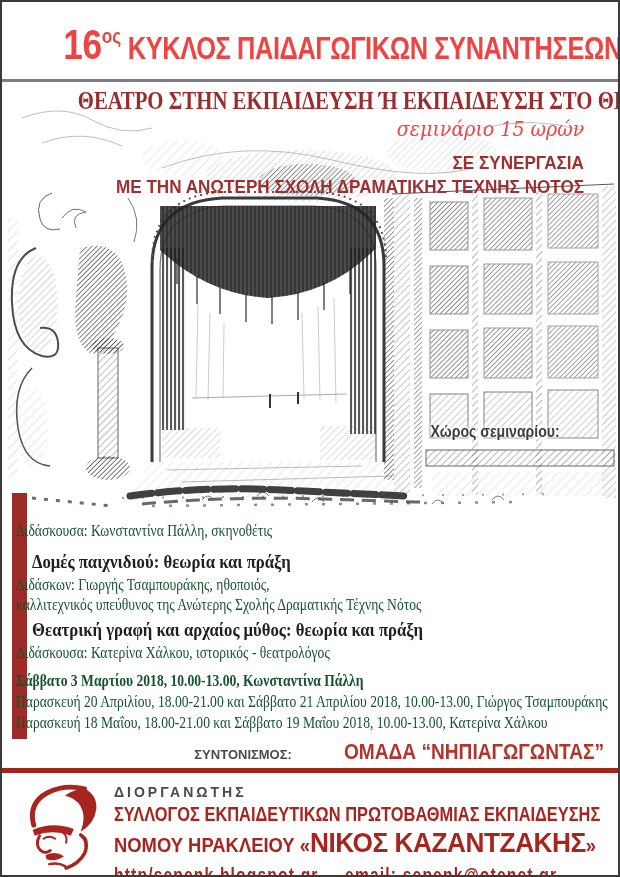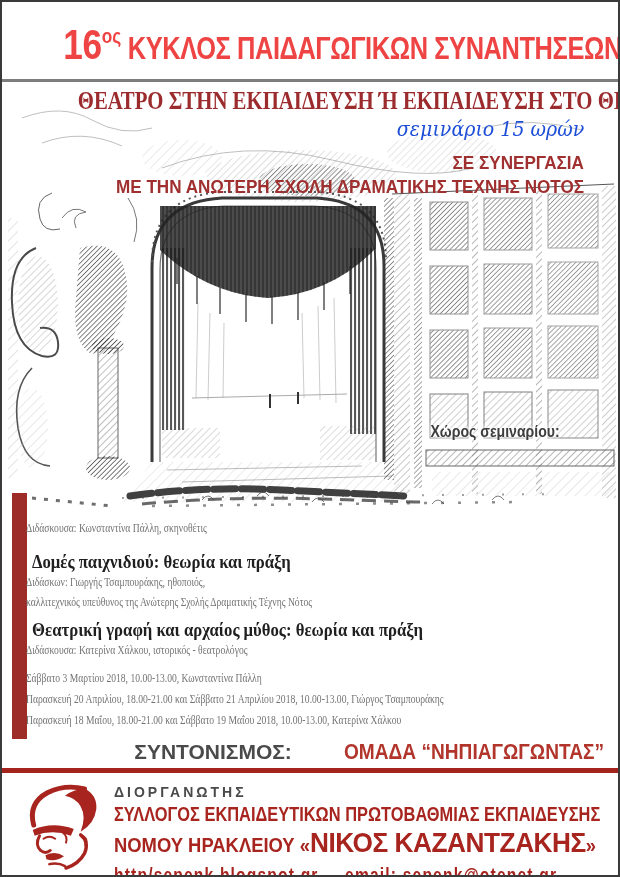--- a/index.html
+++ b/index.html
@@ -17,21 +17,21 @@
 
   
   #title-line{top:18px;left:0;width:616px;text-align:center;color:#ef4444;font-weight:bold;}
   #title-inner{display:inline-block;transform:scaleX(.82);transform-origin:50% 50%;letter-spacing:-.5px;white-space:nowrap;}
   #title-num{font-size:43px;}
   #title-sup{font-size:21px;position:relative;top:-16px;letter-spacing:0;}
   #title-rest{font-size:31px;}
   #rule-gray{top:77px;left:0;width:616px;height:3px;background:#7d7d7d;}
   #subtitle{top:84px;left:0;width:616px;text-align:center;color:#9c2b2e;}
   #subtitle span{display:inline-block;transform:scaleX(.8);transform-origin:50% 50%;font-family:"Liberation Serif",serif;font-weight:bold;font-size:26px;white-space:nowrap;}
-  #duration{top:115px;right:34px;text-align:right;color:#1d4ed8;font-family:"DejaVu Serif",serif;font-style:italic;font-size:20px;}
+  #duration{top:115px;right:34px;text-align:right;color:#ef4444;font-family:"DejaVu Serif",serif;font-style:italic;font-size:20px;}
   #duration span{display:inline-block;transform:scaleX(.95);transform-origin:100% 50%;white-space:nowrap;}
   #collab-line1,#collab-line2{right:34px;text-align:right;color:#a03030;font-weight:bold;font-size:19px;}
   #collab-line1{top:150px;}
   #collab-line2{top:174px;}
   #collab-line1 span,#collab-line2 span{display:inline-block;transform:scaleX(.9);transform-origin:100% 50%;white-space:nowrap;}
 
   
   #sketch{top:96px;left:0;width:616px;height:412px;}
 
   
@@ -39,31 +39,31 @@
          text-shadow:0 0 5px #fff,0 0 8px #fff,0 0 3px #fff;}
   #venue-label{font-size:16px;display:block;}
   #venue-label span{display:inline-block;transform:scaleX(.88);transform-origin:100% 50%;white-space:nowrap;}
   #venue-name{font-size:23.5px;display:block;margin-top:1px;}
   #venue-name span{display:inline-block;transform:scaleX(.9);transform-origin:100% 50%;white-space:nowrap;}
 
   
   #red-bar{left:10px;top:491px;width:15px;height:246px;background:#9d2b28;}
   .wt{left:30px;color:#1f1f1f;font-family:"Liberation Serif",serif;font-weight:bold;font-size:19px;}
   .wt span{display:inline-block;transform:scaleX(.88);transform-origin:0 50%;white-space:nowrap;}
-  .wd{left:24px;color:#737373;font-family:"Liberation Serif",serif;font-size:12px;}
+  .wd{left:14px;color:#14532d;font-family:"Liberation Serif",serif;font-size:17px;}
   .wd span{display:inline-block;transform:scaleX(.8);transform-origin:0 50%;white-space:nowrap;}
   #w1-title{top:495px;} #w1-d1{top:519px;}
   #w2-title{top:549px;text-align:right;} #w2-d1{top:573px;} #w2-d2{top:593px;}
   #w3-title{top:617px;} #w3-d1{top:641px;}
-  #sch-1{top:669px;} #sch-2{top:690px;} #sch-3{top:711px;}
+  #sch-1{top:669px;font-weight:bold;} #sch-2{top:690px;} #sch-3{top:711px;}
 
   
   #participation{left:55px;top:743px;color:#9a9a9a;font-weight:bold;font-size:17px;letter-spacing:2px;}
   #coordination{right:14px;top:737px;display:flex;align-items:baseline;}
-  #coord-label{color:#4a4a4a;font-weight:bold;font-size:21px;margin-right:6px;}
+  #coord-label{color:#4a4a4a;font-weight:bold;font-size:13px;margin-right:6px;}
   #coord-value{color:#b2352c;font-weight:bold;font-size:22.5px;display:inline-block;transform:scaleX(.85);transform-origin:100% 80%;white-space:nowrap;text-shadow:0 0 1px #fff;}
   #rule-red{top:766px;left:0;width:616px;height:5px;background:#a5231d;}
 
   
   #footer-logo{left:18px;top:778px;width:90px;height:92px;}
   #footer-text{left:112px;top:779px;color:#a8241e;}
   #f-org{color:#4a4a4a;font-weight:bold;font-size:14px;letter-spacing:3px;}
   .f-line{display:block;line-height:22px;}
   #f-l1 span{display:inline-block;transform:scaleX(.8);transform-origin:0 50%;font-weight:bold;font-size:20.5px;white-space:nowrap;}
   #f-l2{line-height:30px;}

